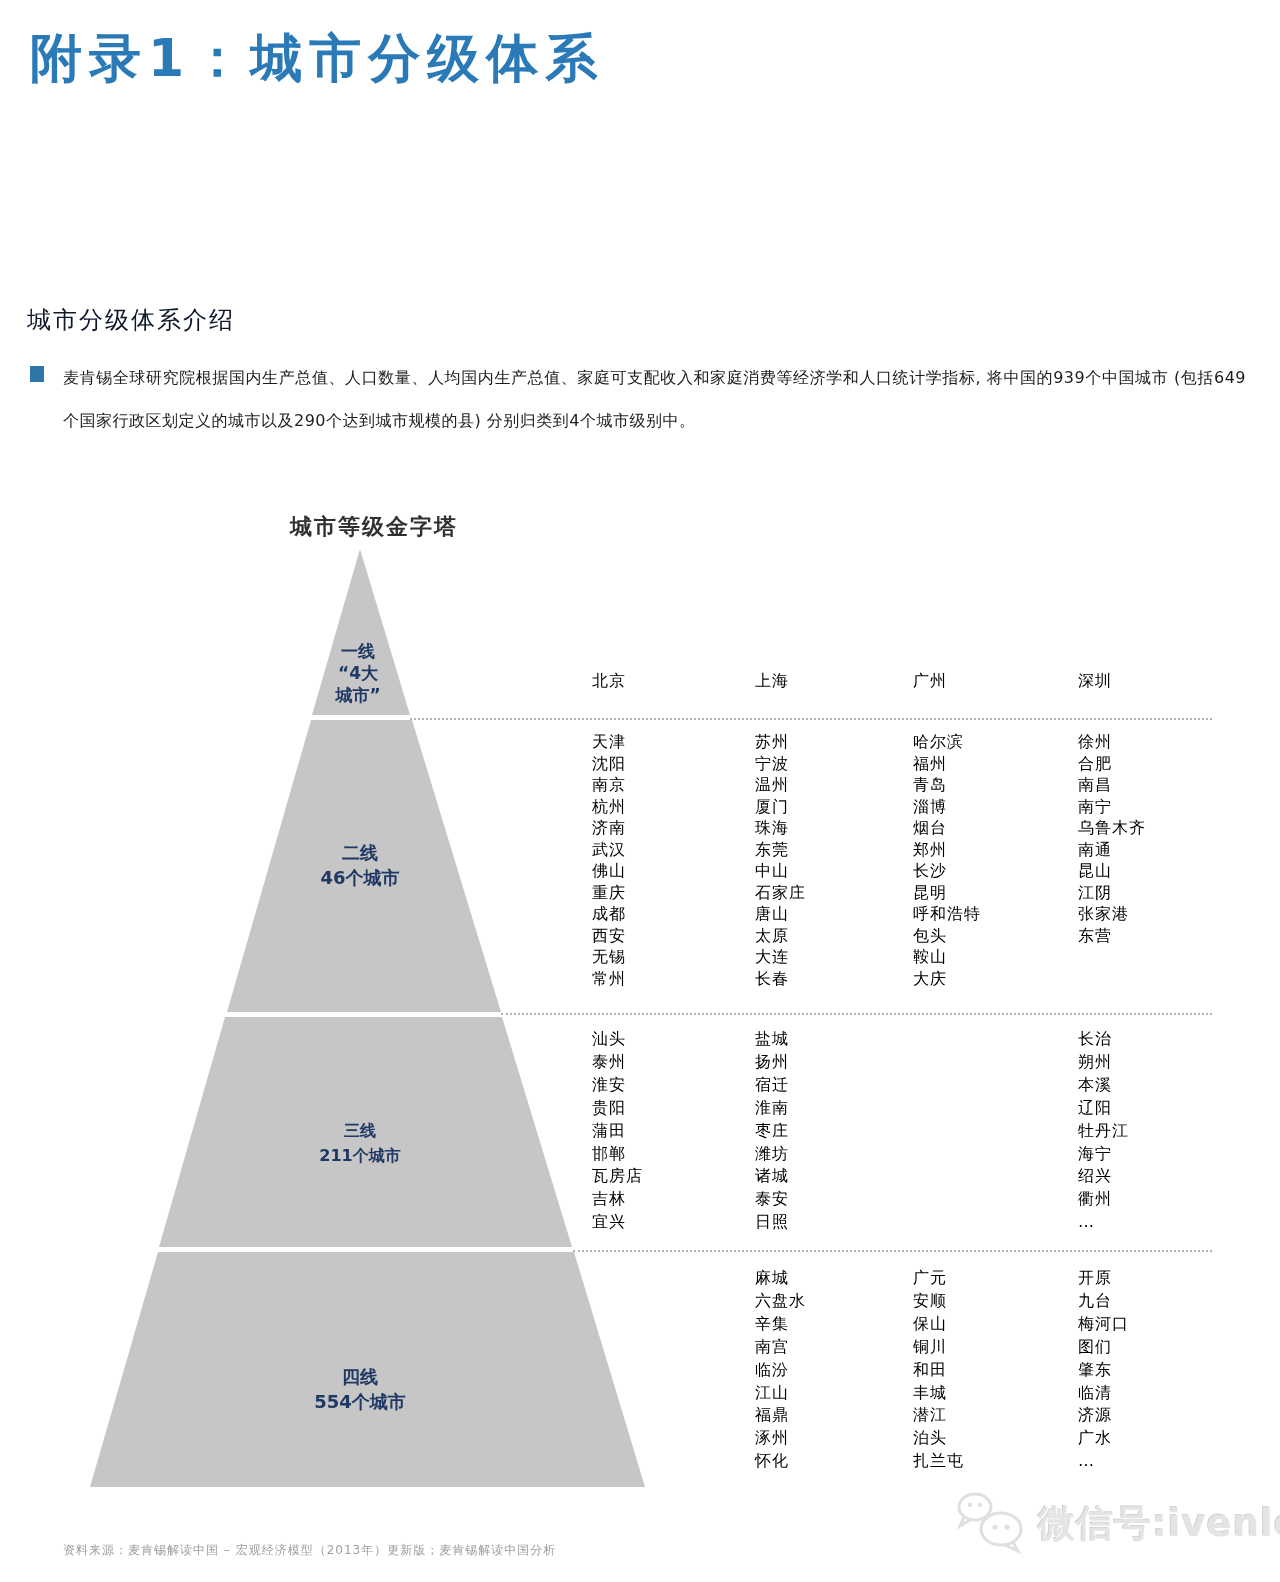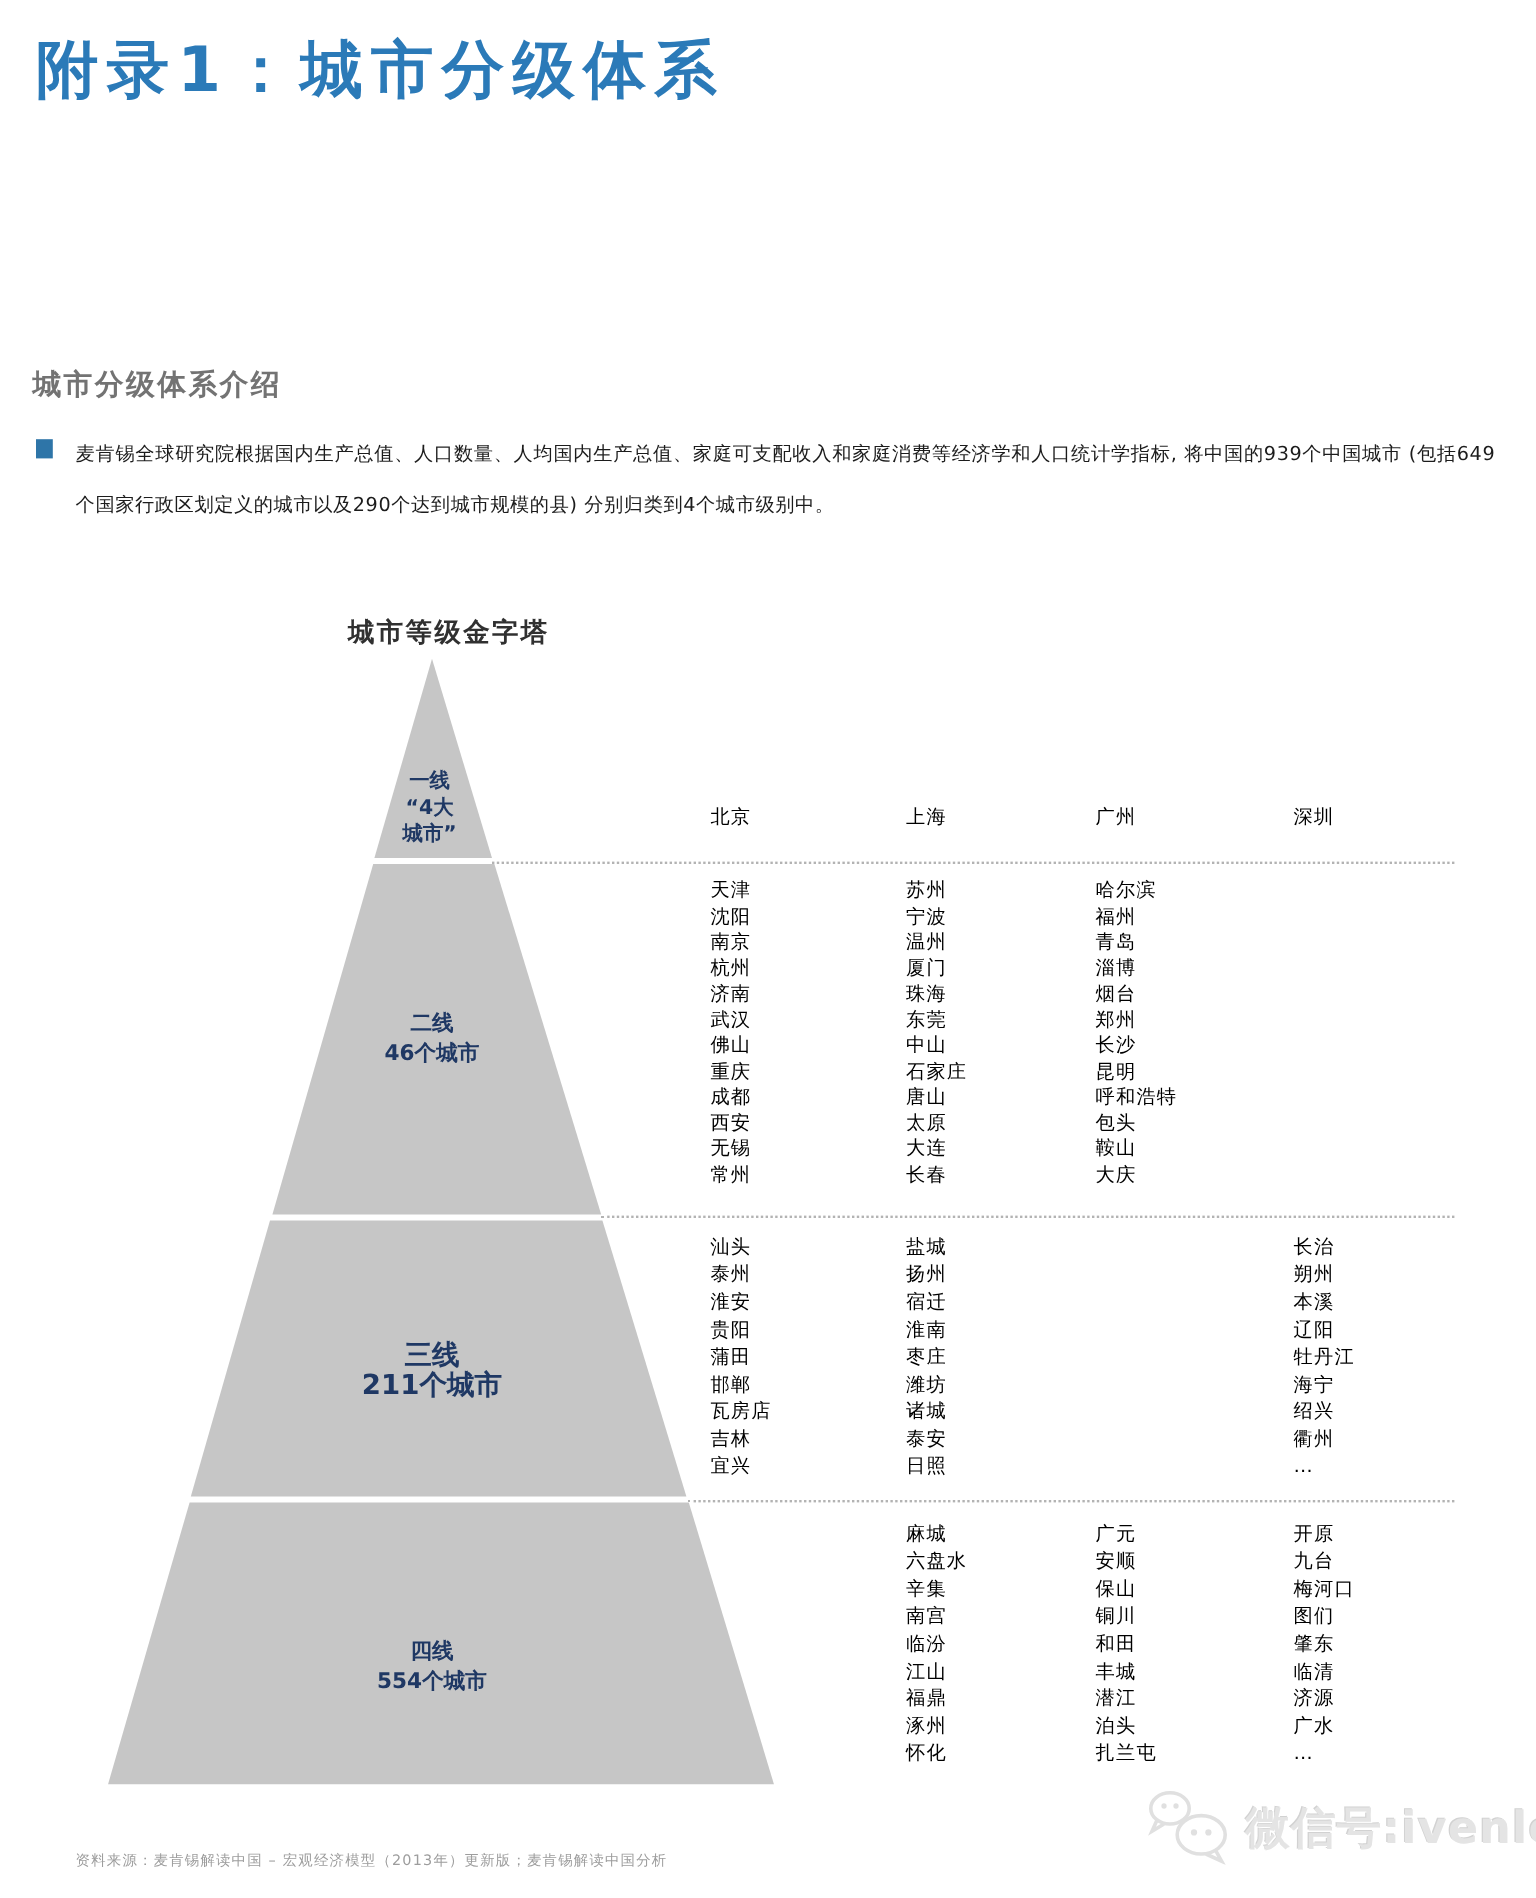--- a/index.html
+++ b/index.html
@@ -9,22 +9,22 @@
     font-family:"DejaVu Sans","Liberation Sans",sans-serif;
     color:#1f1f1f;
   }
   .title{
     position:absolute;left:30px;top:20px;margin:0;
     font-size:52px;font-weight:bold;letter-spacing:7px;
     color:#2b7ab8;white-space:nowrap;
   }
   .section-heading{
     position:absolute;left:27px;top:300px;margin:0;
-    font-size:24px;font-weight:700;letter-spacing:2px;
-    color:#737373;white-space:nowrap;text-align:right;
+    font-size:24px;font-weight:400;letter-spacing:2px;
+    color:#0f172a;white-space:nowrap;text-align:right;
   }
   .bullet-row{position:absolute;left:28px;top:352px;width:1218px;}
   .bullet-square{
     position:absolute;left:2px;top:10px;width:14px;height:16px;
     background:#2e75a8;display:inline-block;
   }
   .bullet-text{
     margin:0 0 0 35px;font-size:16px;line-height:43px;color:#1c1c1c;
     text-align:justify;letter-spacing:0.5px;
   }
@@ -34,21 +34,21 @@
   }
   .pyramid-svg{position:absolute;left:85px;top:545px;width:565px;height:938px;}
   .pyramid-svg polygon{fill:#c6c6c6;}
   .tier-label{
     position:absolute;width:240px;transform:translateX(-50%);
     text-align:center;color:#1f3864;font-weight:bold;
   }
   .tier-label .line{display:block;}
   .t1{left:358px;top:636px;font-size:17px;line-height:22px;}
   .t2{left:360px;top:836px;font-size:18px;line-height:25px;}
-  .t3{left:360px;top:1114px;font-size:23px;line-height:25px;text-align:center;}
+  .t3{left:360px;top:1114px;font-size:16px;line-height:25px;text-align:center;}
   .t4{left:360px;top:1360px;font-size:18px;line-height:25px;}
   .dotted-sep{
     position:absolute;height:0;border-top:2px dotted #9a9a9a;opacity:.75;
   }
   .sep1{left:410px;top:714px;width:802px;}
   .sep2{left:501px;top:1009px;width:711px;}
   .sep3{left:573px;top:1246px;width:639px;}
   .citycol{position:absolute;font-size:16px;color:#000000;letter-spacing:1px;white-space:nowrap;}
   .citycol .line{display:block;}
   .lh-t1{line-height:22px;}
@@ -161,20 +161,32 @@
       <span class="line">青岛</span>
       <span class="line">淄博</span>
       <span class="line">烟台</span>
       <span class="line">郑州</span>
       <span class="line">长沙</span>
       <span class="line">昆明</span>
       <span class="line">呼和浩特</span>
       <span class="line">包头</span>
       <span class="line">鞍山</span>
       <span class="line">大庆</span>
+    </div>
+  <div class="citycol lh-t2" style="left:1078px;top:727px">
+      <span class="line">徐州</span>
+      <span class="line">合肥</span>
+      <span class="line">南昌</span>
+      <span class="line">南宁</span>
+      <span class="line">乌鲁木齐</span>
+      <span class="line">南通</span>
+      <span class="line">昆山</span>
+      <span class="line">江阴</span>
+      <span class="line">张家港</span>
+      <span class="line">东营</span>
     </div>
 
   <div class="citycol lh-t3" style="left:592px;top:1024px">
       <span class="line">汕头</span>
       <span class="line">泰州</span>
       <span class="line">淮安</span>
       <span class="line">贵阳</span>
       <span class="line">蒲田</span>
       <span class="line">邯郸</span>
       <span class="line">瓦房店</span>

